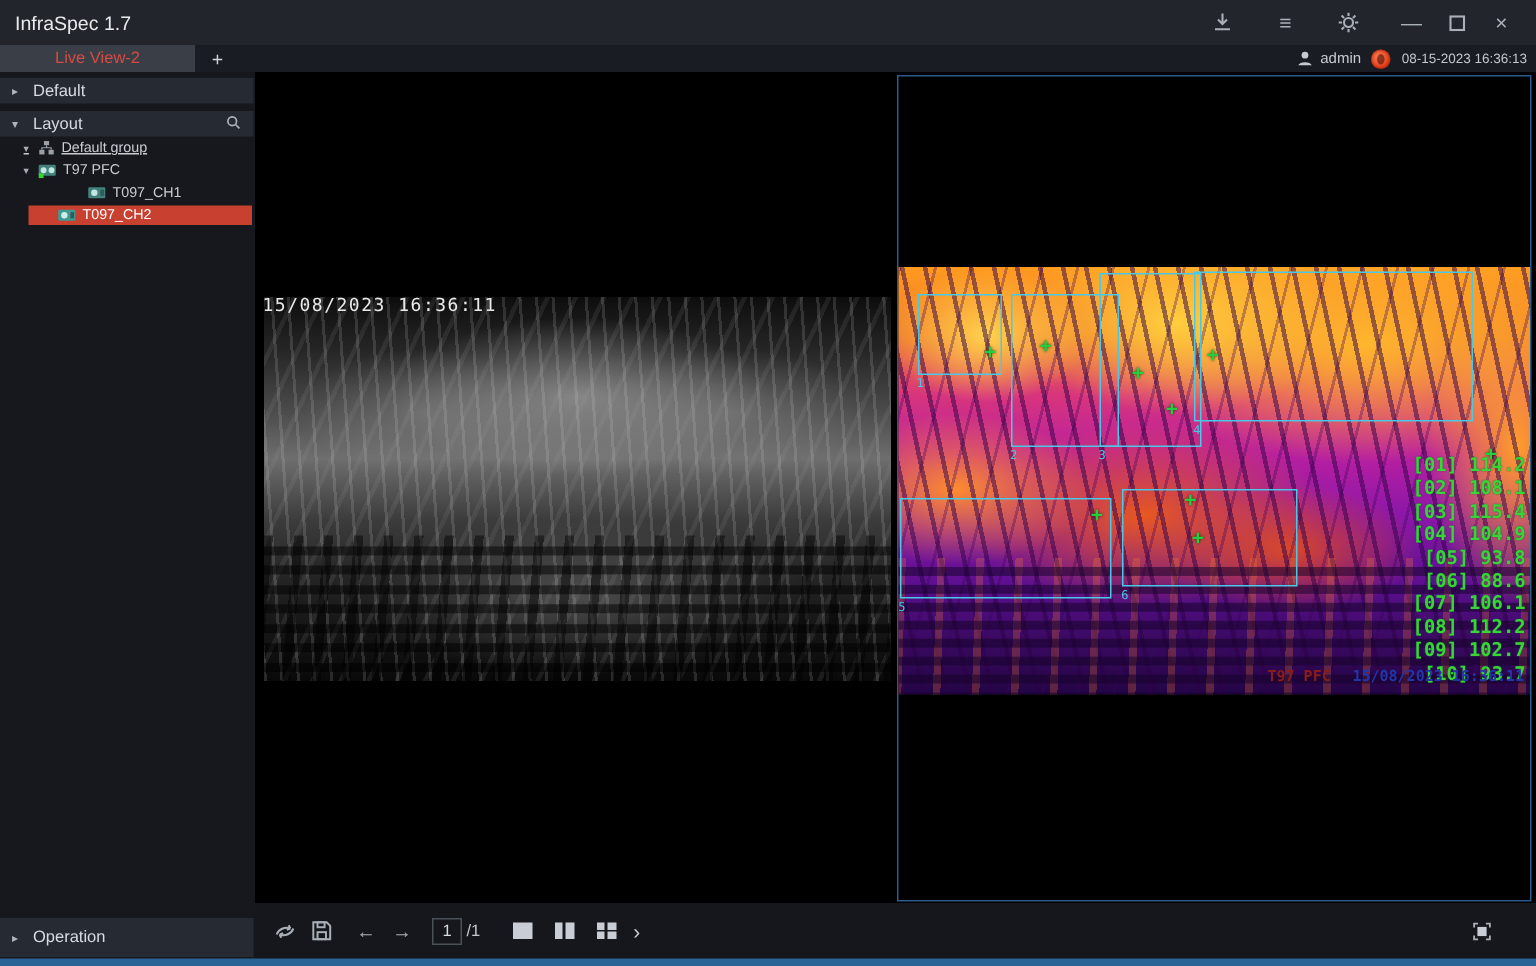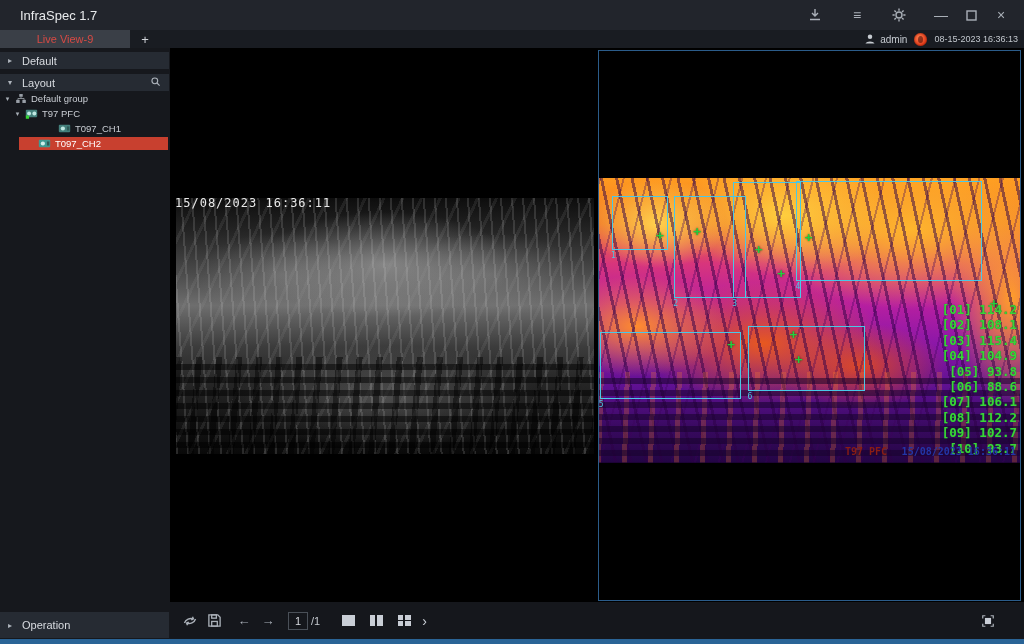--- a/index.html
+++ b/index.html
@@ -1,21 +1,21 @@
 <!DOCTYPE html>
 <html><head>
 <meta charset="utf-8">
 <style>
   html,body{margin:0;padding:0;background:#0b0c0f;}
   *{box-sizing:border-box;font-family:"Liberation Sans",sans-serif;}
   #app{position:relative;width:1024px;height:644px;background:#16181d;overflow:hidden;}
 
   
   .titlebar{position:absolute;left:0;top:0;width:1024px;height:30px;background:#22252c;display:flex;align-items:center;}
-  .title{margin-left:20px;font-size:13px;color:#e8eaec;}
+  .title{margin-left:10px;font-size:13px;color:#e8eaec;}
   .win-tools{margin-left:auto;display:flex;align-items:center;margin-right:8px;}
   .icon-btn{display:flex;align-items:center;justify-content:center;width:30px;height:24px;color:#aab0b8;font-size:14px;cursor:default;}
   .icon-btn svg{stroke:currentColor;fill:none;stroke-width:1.4;}
   .win-tools .gap{width:12px;}
 
   
   .tabbar{position:absolute;left:0;top:30px;width:1024px;height:18px;background:#191c22;display:flex;align-items:center;}
   .tab{width:130px;height:18px;background:#3a3f47;color:#d84a44;font-size:11px;display:flex;align-items:center;justify-content:center;}
   .add-tab{width:30px;height:18px;color:#cfd3d8;font-size:13px;display:flex;align-items:center;justify-content:center;}
   .tab-right{margin-left:auto;display:flex;align-items:center;margin-right:6px;color:#c6cbd1;font-size:10px;gap:7px;}
@@ -125,21 +125,21 @@
       <span class="icon-btn">
         <svg width="13" height="13" viewBox="0 0 13 13">
             <rect x="2" y="2" width="9" height="9"></rect>
           </svg>
       </span>
       <span class="icon-btn">×</span>
     </div>
   </div>
 
   <div class="tabbar">
-    <div class="tab">Live View-9</div>
+    <div class="tab">Live View-2</div>
     <div class="add-tab">+</div>
     <div class="tab-right">
       <span class="user-wrap">
         <svg width="12" height="12" viewBox="0 0 16 16">
             <circle cx="8" cy="5" r="3" fill="#c6cbd1" stroke="none"></circle>
             <path d="M2 14c1.2-3.6 10.8-3.6 12 0z" fill="#c6cbd1" stroke="none"></path>
           </svg>
         <span>admin</span>
       </span>
       <span class="alarm"></span>
@@ -157,21 +157,21 @@
       <span>Layout</span>
       <span class="spacer"></span>
       <span>
         <svg width="11" height="11" viewBox="0 0 16 16" style="stroke:#aeb4bc;fill:none;stroke-width:1.6;">
             <circle cx="7" cy="7" r="4.2"></circle>
             <path d="M10.2 10.2 14 14"></path>
           </svg>
       </span>
     </div>
     <div class="tree">
-      <div class="trow" style="padding-left:4px;">
+      <div class="trow" style="padding-left:14px;text-decoration:underline;">
         <span class="exp">▾</span>
         <svg width="12" height="11" viewBox="0 0 16 16">
             <g fill="#9aa0a8" stroke="none">
               <rect x="5.5" y="1.5" width="5" height="4"></rect>
               <rect x="1" y="10" width="5" height="4.5"></rect>
               <rect x="10" y="10" width="5" height="4.5"></rect>
             </g>
             <g stroke="#9aa0a8" fill="none" stroke-width="1.2">
               <path d="M8 5.5V8M3.5 10V8h9v2"></path>
             </g>

